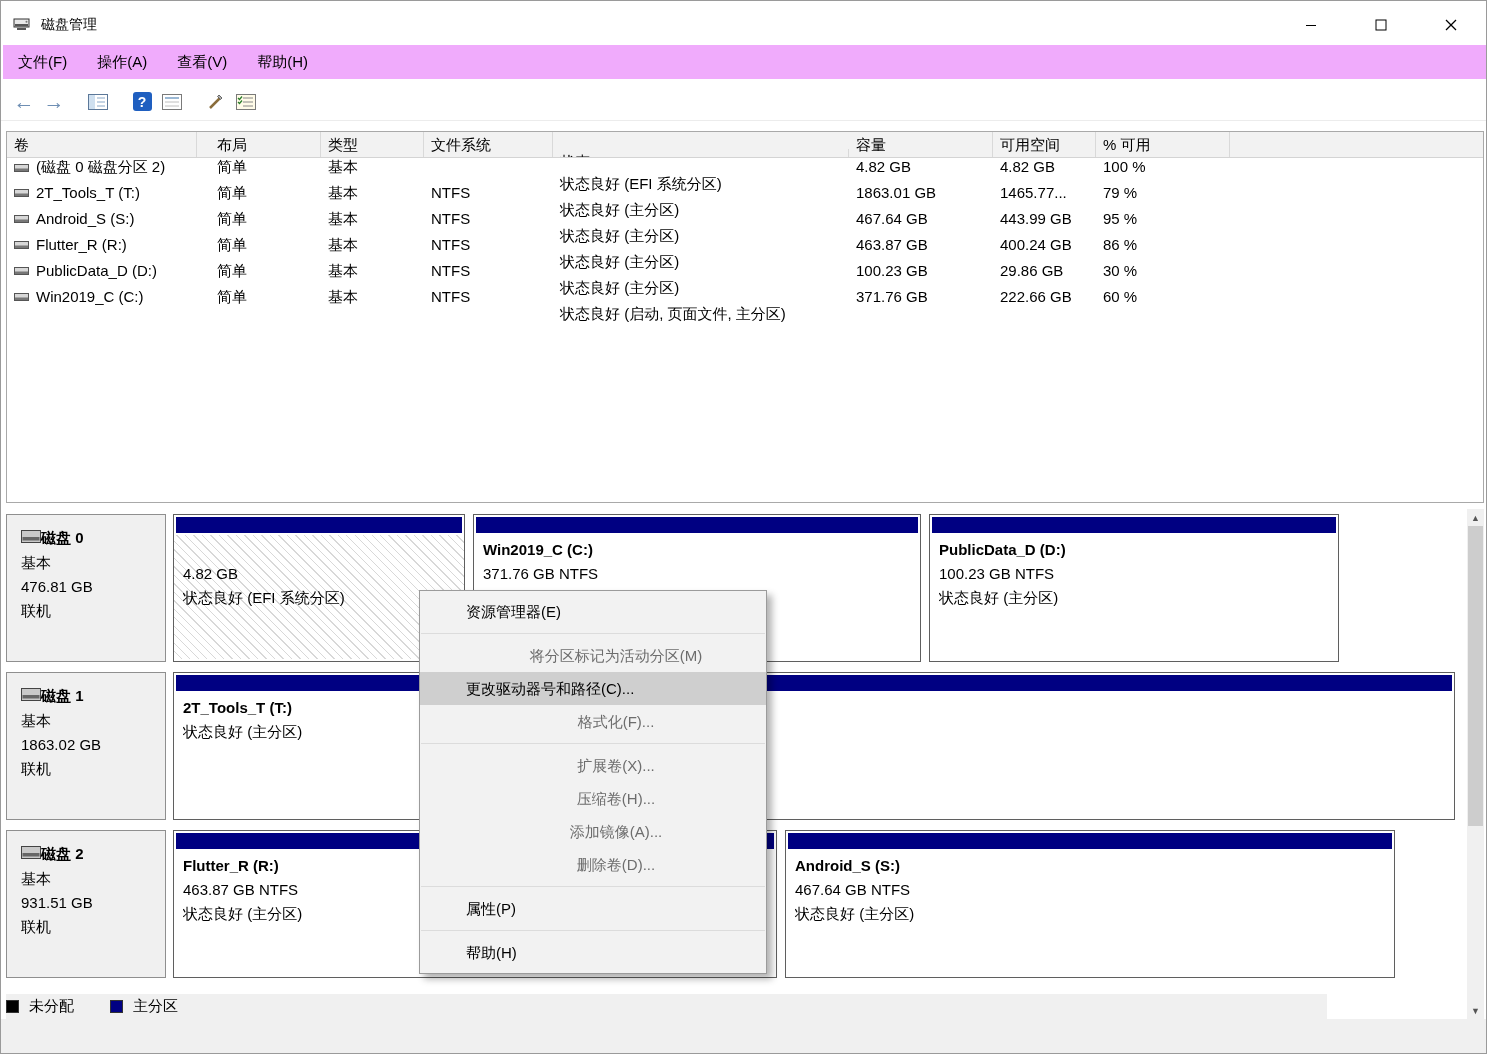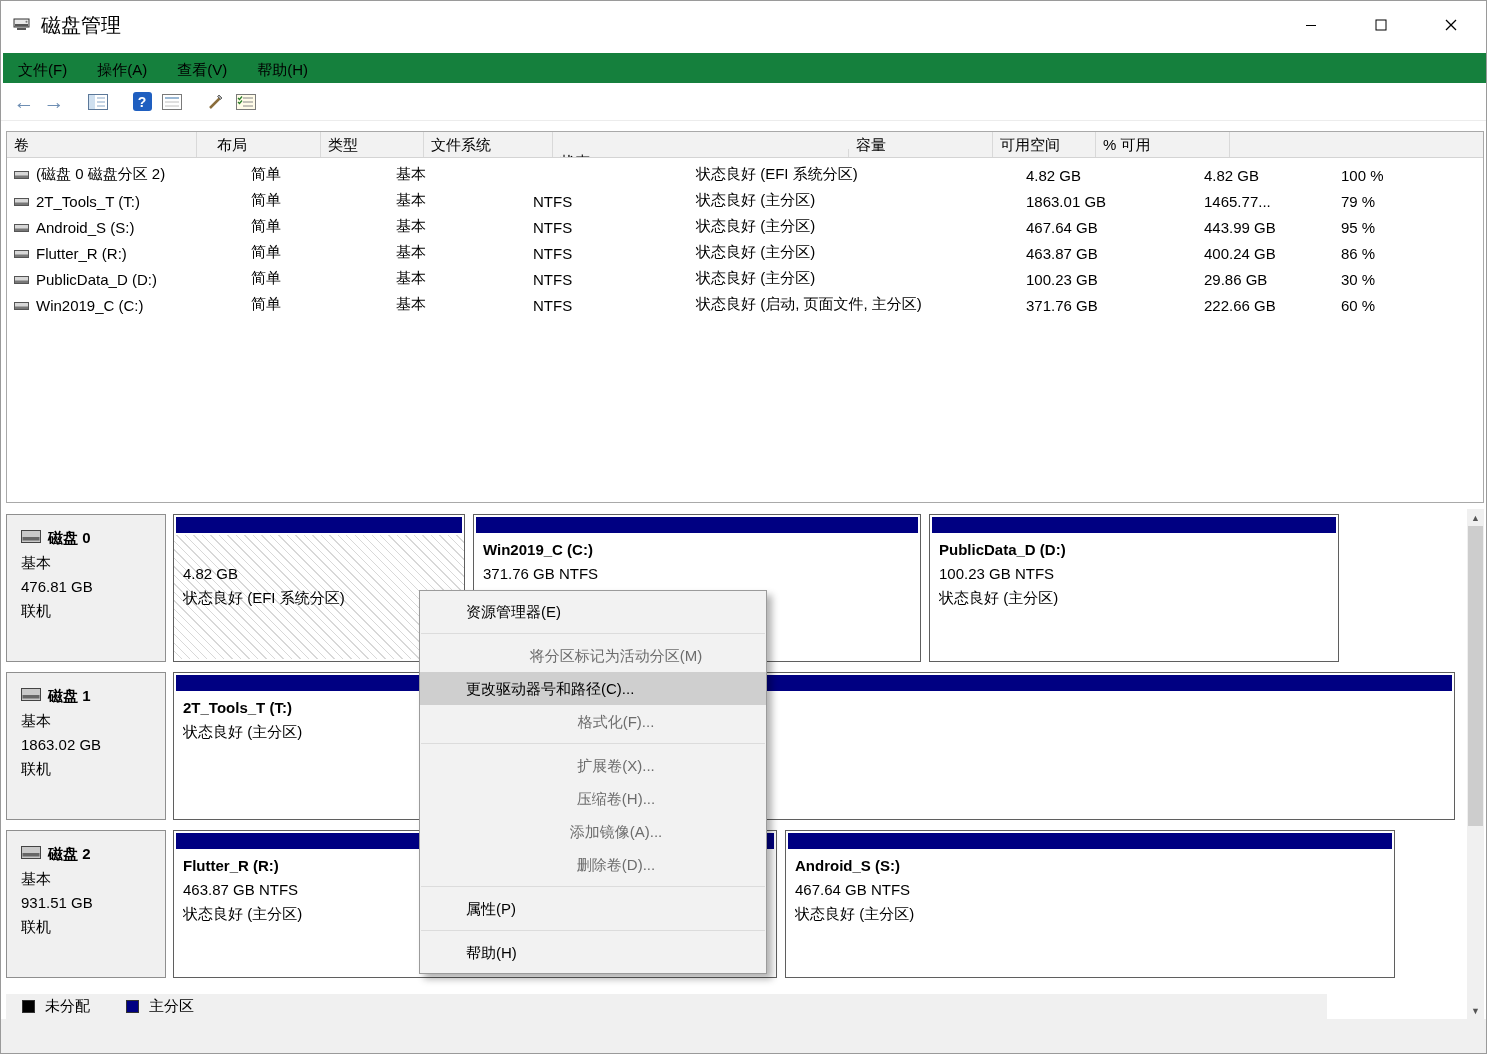--- a/index.html
+++ b/index.html
@@ -3,60 +3,60 @@
 <meta charset="utf-8">
 <style>
   *{margin:0;padding:0;box-sizing:border-box;}
   html,body{width:1487px;height:1054px;}
   body{font-family:"Liberation Sans","DejaVu Sans",sans-serif;font-size:15px;color:#000;background:#fff;overflow:hidden;}
   .window{position:relative;width:1487px;height:1054px;background:#fff;border:1px solid #9a9a9a;}
 
   
   .titlebar{position:absolute;top:0;left:0;right:0;height:48px;display:flex;align-items:center;background:#fff;}
   .app-icon{margin-left:12px;display:flex;}
-  .title{margin-left:10px;font-size:20px;}
+  .title{margin-left:10px;font-size:14px;}
   .win-controls{position:absolute;right:0;top:0;height:48px;display:flex;}
   .winbtn{width:70px;height:48px;display:flex;align-items:center;justify-content:center;cursor:default;}
 
   
-  .menubar{position:absolute;top:52px;left:2px;right:0;height:34px;display:flex;align-items:center;background:#15803d;}
+  .menubar{position:absolute;top:44px;left:2px;right:0;height:34px;display:flex;align-items:center;background:#f0abfc;}
   .menu-item{padding:0 15px;height:28px;line-height:28px;}
 
   
   .toolbar{position:absolute;top:82px;left:0;right:0;height:38px;display:flex;align-items:center;background:#fff;border-bottom:1px solid #ececec;}
   .tbi{display:flex;align-items:center;justify-content:center;width:30px;height:30px;}
   .arrow{font-size:21px;font-weight:bold;color:#6f8fb4;line-height:30px;}
   .helpbox{width:19px;height:19px;background:#1f5fc0;border-radius:3px;color:#fff;font-size:14px;font-weight:bold;display:flex;align-items:center;justify-content:center;}
 
   
   .list-pane{position:absolute;top:130px;left:5px;width:1478px;height:372px;background:#fff;border:1px solid #a9a9a9;}
   .lheader{display:flex;height:26px;background:#f2f2f2;border-bottom:1px solid #d4d4d4;}
   .hcell{padding-left:7px;line-height:25px;border-right:1px solid #d9d9d9;background:#f2f2f2;white-space:nowrap;overflow:hidden;}
-  .lrow{display:flex;height:26px;align-items:flex-end;gap:34px;}
+  .lrow{display:flex;height:26px;align-items:flex-start;}
   .cell{padding-left:7px;overflow:hidden;white-space:nowrap;}
   .c1{width:190px;display:flex;align-items:center;}
   .c2{width:111px;margin-left:13px;}.c3{width:103px;}.c4{width:129px;}.c5{width:296px;margin-top:17px;}
   .c6{width:144px;}.c7{width:103px;}.c8{width:134px;}.c9{flex:1;border-right:none;}
   .vol-ico{display:inline-flex;margin-right:7px;flex:none;}
 
   
   .bottom-pane{position:absolute;top:505px;left:5px;width:1478px;height:513px;background:#fff;}
   .disk-row{position:absolute;left:0;width:1459px;height:150px;}
   .disk-info{position:absolute;left:0;top:0;width:160px;height:148px;border:1px solid #8f8f8f;background:#f0f0f0;padding:10px 0 0 14px;}
-  .dname{font-weight:bold;height:26px;line-height:26px;display:flex;align-items:center;gap:7px;}
+  .dname{font-weight:bold;height:26px;line-height:26px;display:flex;align-items:center;}
   .dline{height:24px;line-height:24px;}
   .part{position:absolute;top:0;height:148px;border:1px solid #5f5f5f;background:#fff;}
   .band{margin:2px;height:16px;background:#000082;}
   .pbody{padding:3px 4px 0 9px;}
   .ptitle{font-weight:bold;height:24px;line-height:24px;white-space:nowrap;overflow:hidden;}
   .pline{height:24px;line-height:24px;white-space:nowrap;overflow:hidden;}
   .hatch{height:124px;background:repeating-linear-gradient(45deg,#ffffff 0px,#ffffff 5px,#d8d8d8 5px,#d8d8d8 6px);}
 
   
-  .legend{position:absolute;left:0;top:488px;width:1321px;height:25px;background:#f0f0f0;display:flex;align-items:center;padding-left:16px;gap:10px;}
+  .legend{position:absolute;left:0;top:488px;width:1321px;height:25px;background:#f0f0f0;display:flex;align-items:center;gap:10px;}
   .swatch{width:13px;height:13px;border:1px solid #333;flex:none;}
   .sw-unalloc{background:#000000;}
   .sw-primary{background:#000082;margin-left:26px;}
   .bottom-strip{position:absolute;top:1018px;left:0;width:1485px;height:34px;background:#f0f0f0;}
 
   
   .vscroll{position:absolute;right:0;top:3px;width:17px;height:510px;background:#f0f0f0;z-index:5;}
   .sbtn{height:17px;display:flex;align-items:center;justify-content:center;font-size:9px;color:#555;}
   .sthumb{position:absolute;left:1px;right:1px;top:17px;height:300px;background:#cdcdcd;}
   .sdown{position:absolute;bottom:0;left:0;right:0;}

